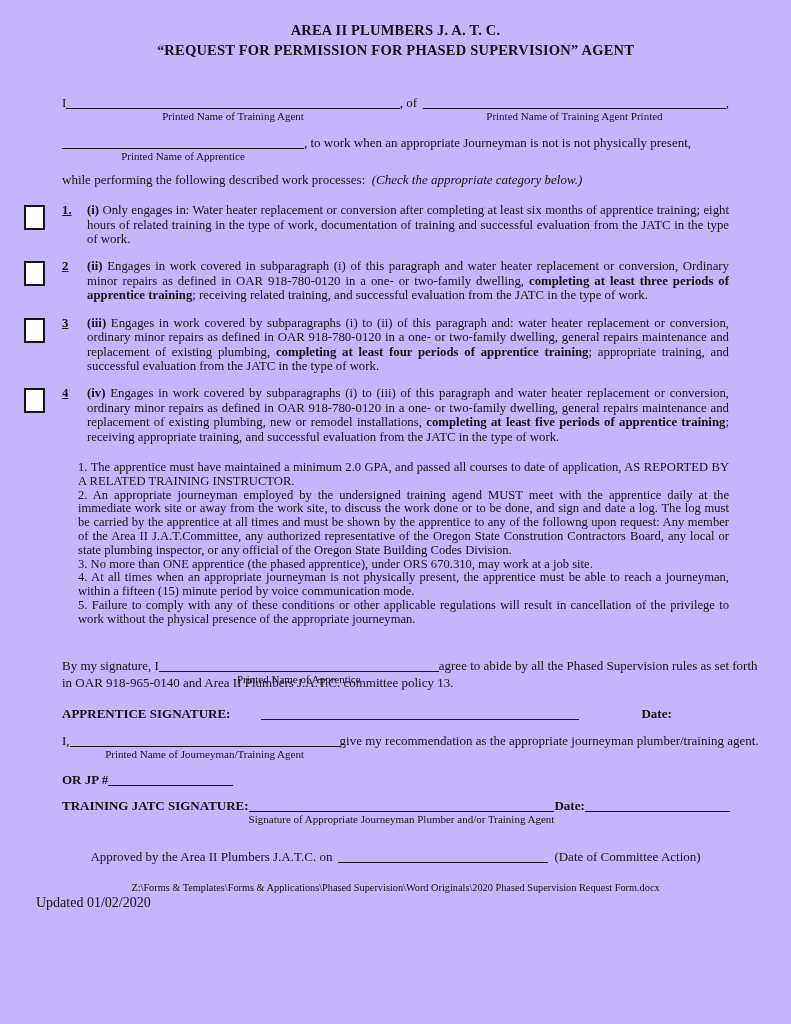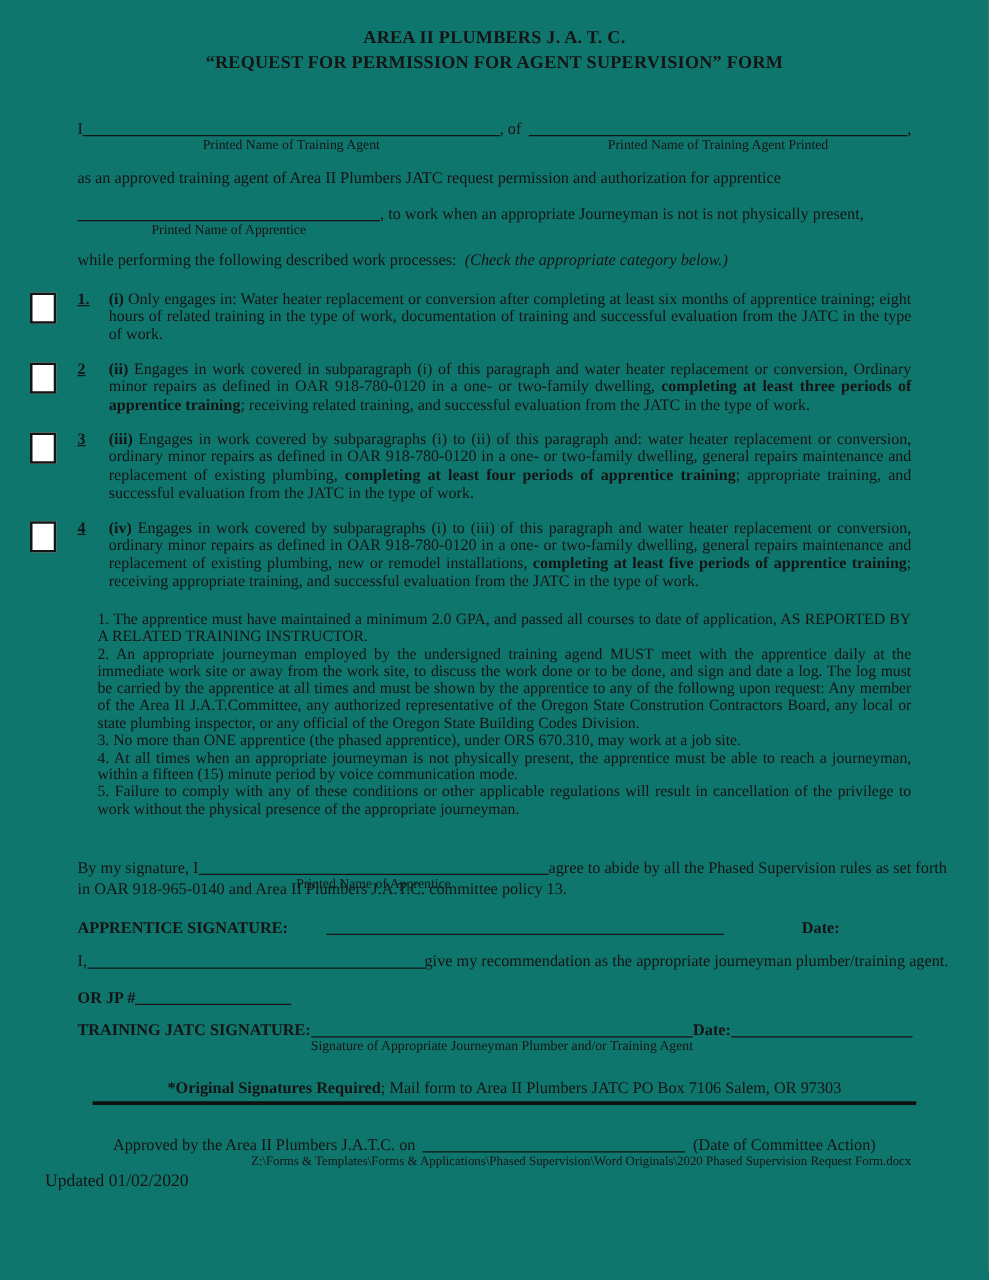--- a/index.html
+++ b/index.html
@@ -1,18 +1,18 @@
 <!DOCTYPE html>
 <html><head>
 <meta charset="utf-8">
 <style>
   * { margin:0; padding:0; box-sizing:border-box; }
   html,body { background:#888; }
   .page {
-    width:791px; height:1024px; margin:0 auto; background:#0f766e;
+    width:791px; height:1024px; margin:0 auto; background:#c4b5fd;
     font-family:"Liberation Serif", serif; color:#141414;
     padding:20px 62px 0 62px; position:relative; overflow:hidden;
     font-size:13px; line-height:1.25;
   }
   .b { font-weight:bold; }
   .i { font-style:italic; }
   .title { text-align:center; font-weight:bold; font-size:14.5px; line-height:20px; letter-spacing:.2px; }
   .row { display:flex; align-items:flex-start; white-space:nowrap; }
   .field { display:inline-flex; flex-direction:column; }
   .blank { display:block; border-bottom:1.4px solid #141414; height:15px; }
@@ -24,48 +24,47 @@
   .cat-row { display:flex; margin-left:-38px; margin-bottom:13px; }
   .cbx { width:21px; height:25px; border:2px solid #141414; background:#fff; flex:0 0 21px; margin-top:2px; }
   .catnum { flex:0 0 25px; margin-left:17px; font-weight:bold; text-decoration:underline; font-size:12.8px; }
   .cattext { flex:1; font-size:12.8px; line-height:14.4px; text-align:justify; }
   .conds { margin-top:17px; }
   .conds p { font-size:12.6px; line-height:13.8px; text-align:justify;margin-left:16px; }
   .sig-label { font-weight:bold; }
   .rule-block { margin-top:19px; border-bottom:3px solid #111; padding-bottom:3px;
                 text-align:center; margin-left:12px; margin-right:-4px; }
   .approved-row { margin-top:23px; justify-content:center; }
-  .filepath { font-size:10.3px; text-align:right; }
+  .filepath { margin-top:16px; font-size:10.3px; text-align:center; }
   .updated { font-size:14px; margin-left:-26px; }
   .gap40 { width:42px; } .gap8 { width:8px; } .gap6 { width:6px; }
 </style>
 </head>
 <body>
 
 <div class="page">
 
   <div class="title">AREA II PLUMBERS J. A. T. C.</div>
-  <div class="title">“REQUEST FOR PERMISSION FOR AGENT SUPERVISION” FORM</div>
+  <div class="title">“REQUEST FOR PERMISSION FOR PHASED SUPERVISION” AGENT</div>
 
   <div class="row mt34">
     <span class="t">I</span>
     <span class="field" style="flex:325;">
       <span class="blank"></span>
       <span class="flabel">Printed Name of Training Agent</span>
     </span>
     <span class="t">, of</span>
     <span class="gap6"></span>
     <span class="field" style="flex:295;">
       <span class="blank"></span>
       <span class="flabel">Printed Name of Training Agent Printed</span>
     </span>
     <span class="t">,</span>
   </div>
 
-  <p class="mt12">as an approved training agent of Area II Plumbers JATC request permission and authorization for apprentice</p>
 
   <div class="row mt12">
     <span class="field" style="flex:0 0 242px;">
       <span class="blank"></span>
       <span class="flabel">Printed Name of Apprentice</span>
     </span>
     <span class="t">, to work when an appropriate Journeyman is not is not physically present,</span>
   </div>
 
   <p class="mt10"><span>while performing the following described work processes: </span><span class="i">(Check the appropriate category below.)</span></p>
@@ -127,20 +126,21 @@
     <span class="field" style="flex:1;">
         <span class="blank"></span>
       </span>
   </div>
 
   <div class="row mt10">
     <span class="t">I,</span>
     <span class="gap6"></span>
     <span class="field" style="flex:0 0 270px;">
       <span class="blank"></span>
+      <span class="flabel">Printed Name of Journeyman/Training Agent</span>
     </span>
     <span class="gap6"></span>
     <span class="t">give my recommendation as the appropriate journeyman plumber/training agent.</span>
   </div>
 
   <div class="row" style="margin-top:11px;">
     <span class="t sig-label">OR JP #</span>
     <span class="field" style="flex:0 0 125px;">
         <span class="blank"></span>
       </span>
@@ -153,21 +153,20 @@
       <span class="flabel">Signature of Appropriate Journeyman Plumber and/or Training Agent</span>
     </span>
     <span class="gap8"></span>
     <span class="t sig-label">Date:</span>
     <span class="gap6"></span>
     <span class="field" style="flex:0 0 145px;">
         <span class="blank"></span>
       </span>
   </div>
 
-  <div class="rule-block"><span class="b">*Original Signatures Required</span><span>; Mail form to  Area II Plumbers JATC   PO Box 7106   Salem, OR 97303</span></div>
 
   <div class="row approved-row">
     <span class="t">Approved by the Area II Plumbers J.A.T.C. on</span>
     <span class="gap6"></span>
     <span class="field" style="flex:0 0 210px;">
         <span class="blank"></span>
       </span>
     <span class="gap6"></span>
     <span class="t">(Date of Committee Action)</span>
   </div>

